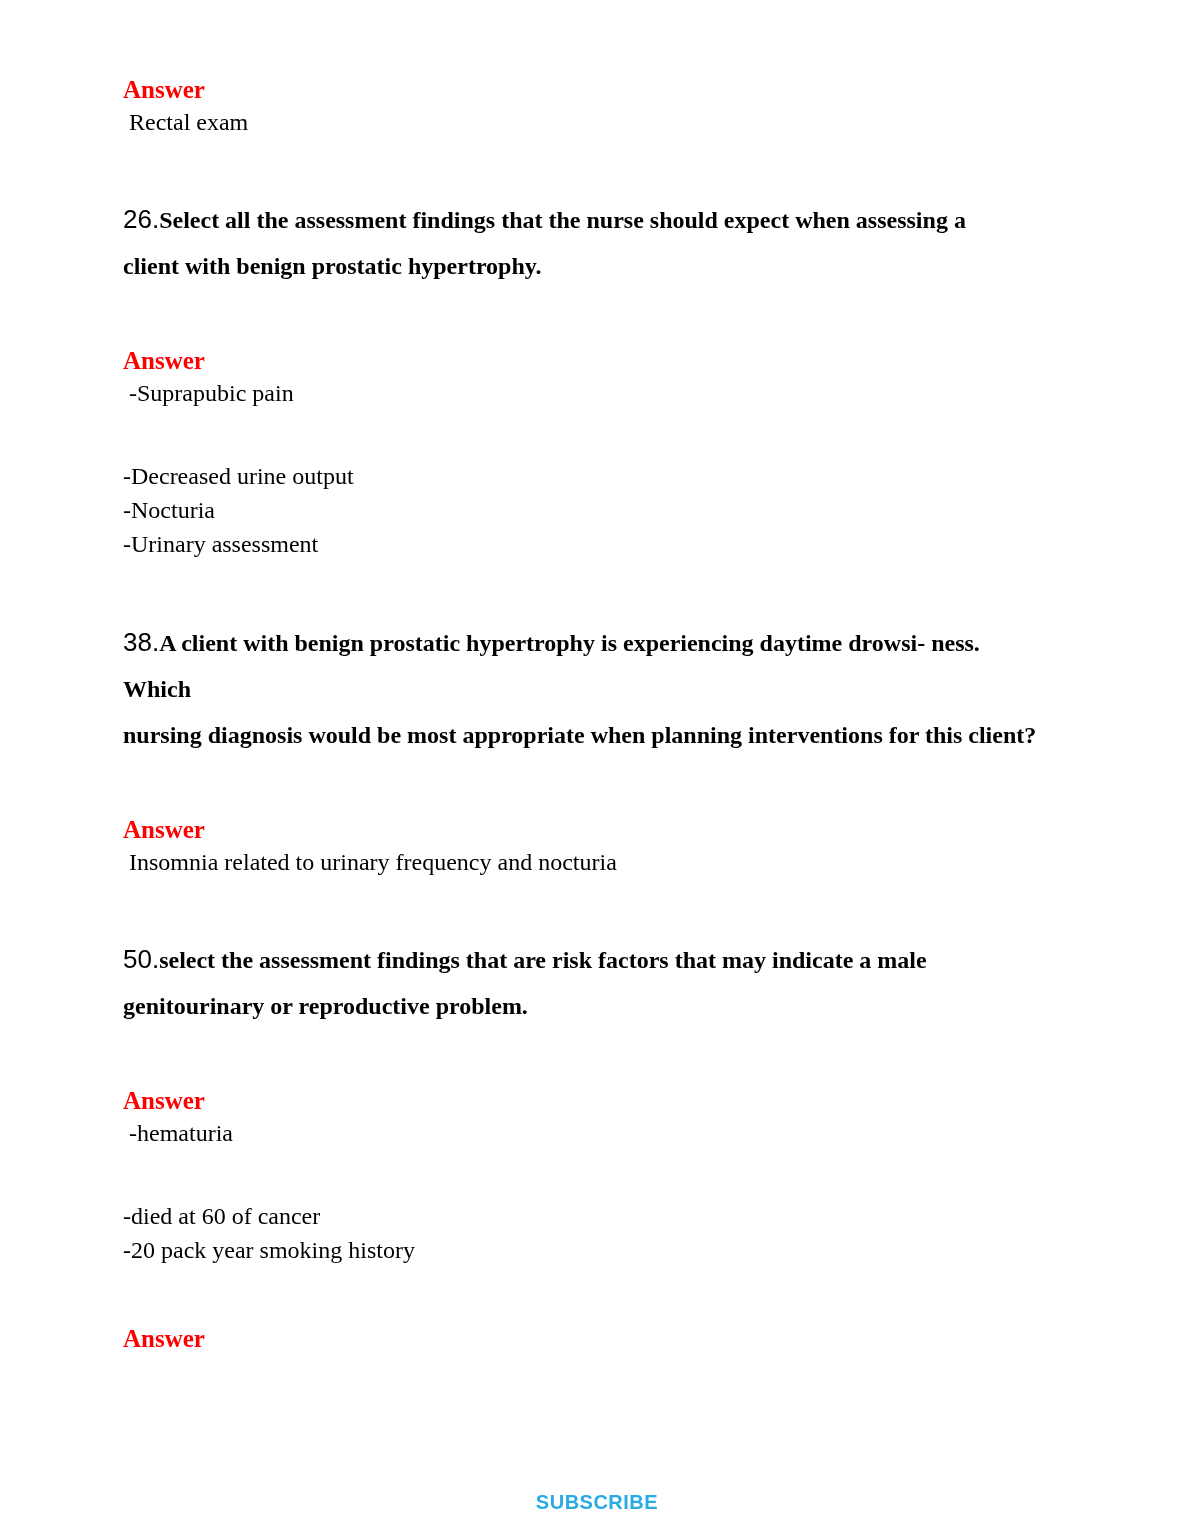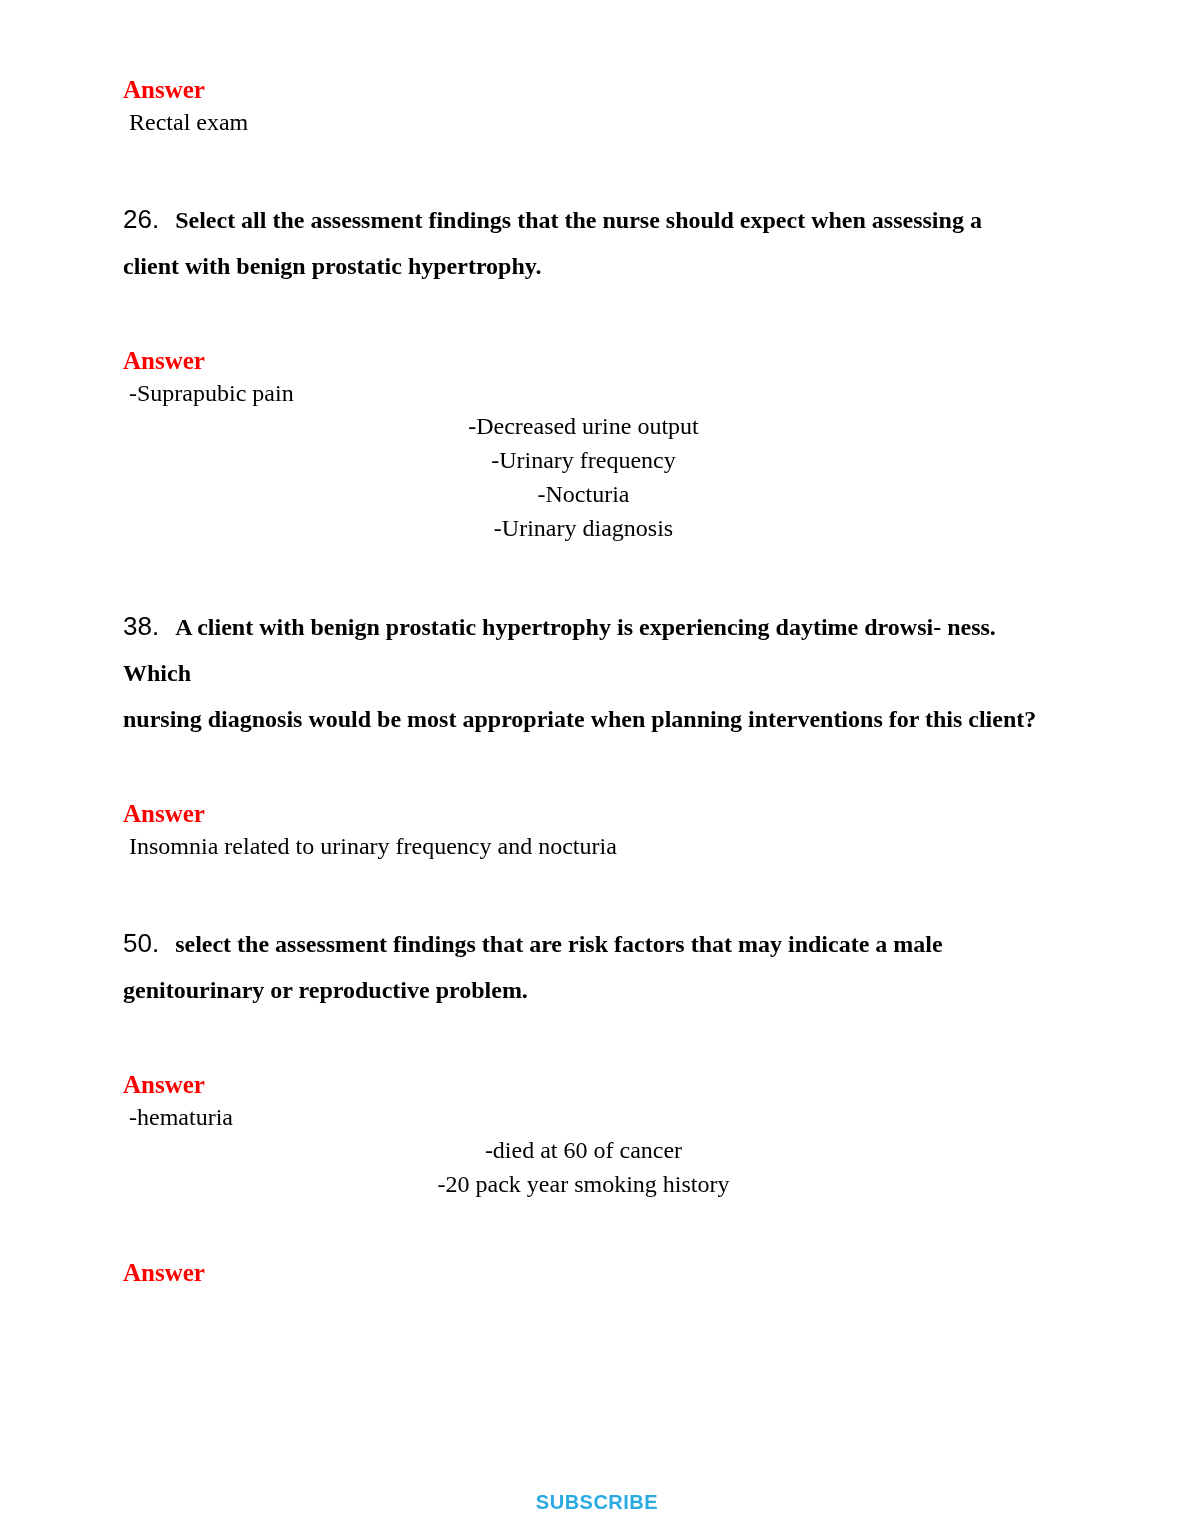--- a/index.html
+++ b/index.html
@@ -34,29 +34,28 @@
     padding-left: 6px;
   }
   .question {
     margin-top: 58px;
     font-size: 24px;
     line-height: 46px;
   }
   .q-number {
     font-family: "Liberation Sans", "DejaVu Sans", sans-serif;
     font-size: 26px;
-    margin-right: 16px;
   }
   .q-text {
     white-space: pre-line;
     font-weight: bold;
   }
   .answer-list {
+    margin-top: 50px;
     font-size: 24px;
-    text-align: center;
   }
   .list-line {
     line-height: 34px;
   }
   .footer {
     position: absolute;
     left: 4px;
     right: 0;
     bottom: 26px;
     text-align: center;
@@ -77,23 +76,22 @@
 <div class="page">
   <div class="content">
       <div class="answer-heading">Answer</div>
       <div class="answer-line">Rectal exam</div>
       <div class="question"><span class="q-number">26.</span><span class="q-text">Select all the assessment findings that the nurse should expect when assessing a
 client with benign prostatic hypertrophy.</span></div>
       <div class="answer-heading">Answer</div>
       <div class="answer-line">-Suprapubic pain</div>
       <div class="answer-list">
         <div class="list-line">-Decreased urine output</div>
-        <div class="list-line">-Urinary frequency</div>
         <div class="list-line">-Nocturia</div>
-        <div class="list-line">-Urinary diagnosis</div>
+        <div class="list-line">-Urinary assessment</div>
       </div>
       <div class="question"><span class="q-number">38.</span><span class="q-text">A client with benign prostatic hypertrophy is experiencing daytime drowsi- ness. Which
 nursing diagnosis would be most appropriate when planning interventions for this client?</span></div>
       <div class="answer-heading">Answer</div>
       <div class="answer-line">Insomnia related to urinary frequency and nocturia</div>
       <div class="question"><span class="q-number">50.</span><span class="q-text">select the assessment findings that are risk factors that may indicate a male
 genitourinary or reproductive problem.</span></div>
       <div class="answer-heading">Answer</div>
       <div class="answer-line">-hematuria</div>
       <div class="answer-list">

